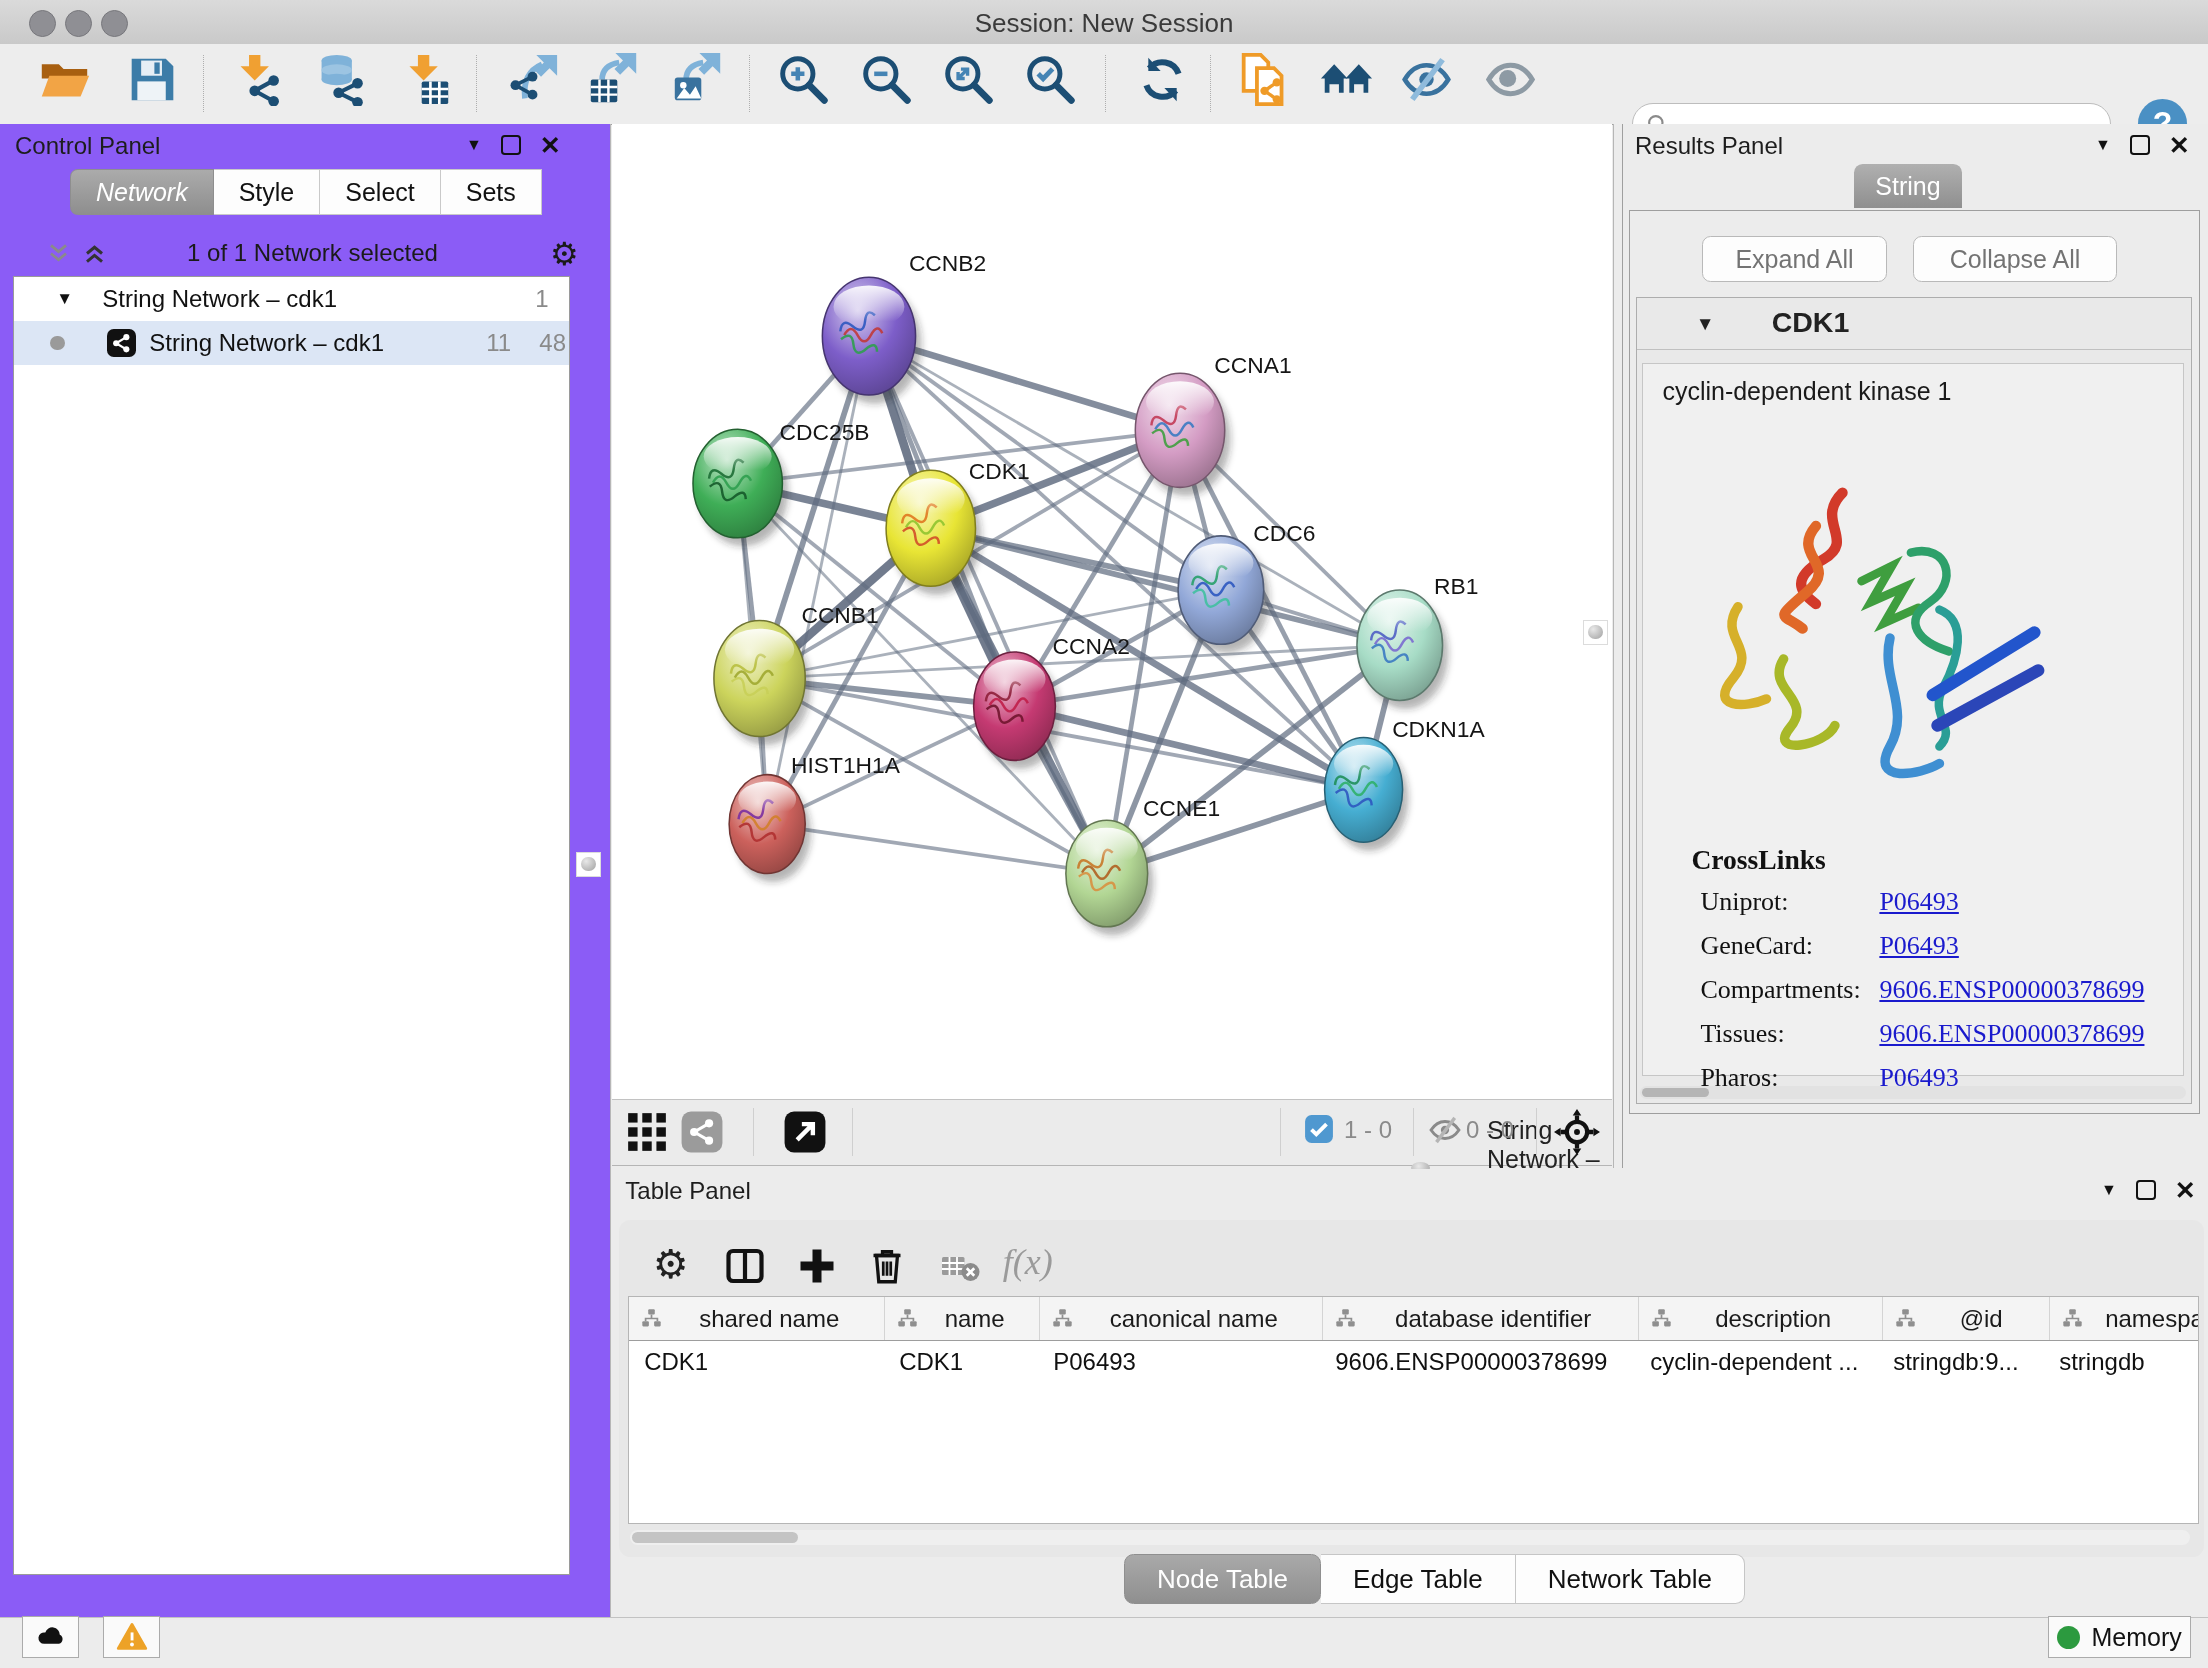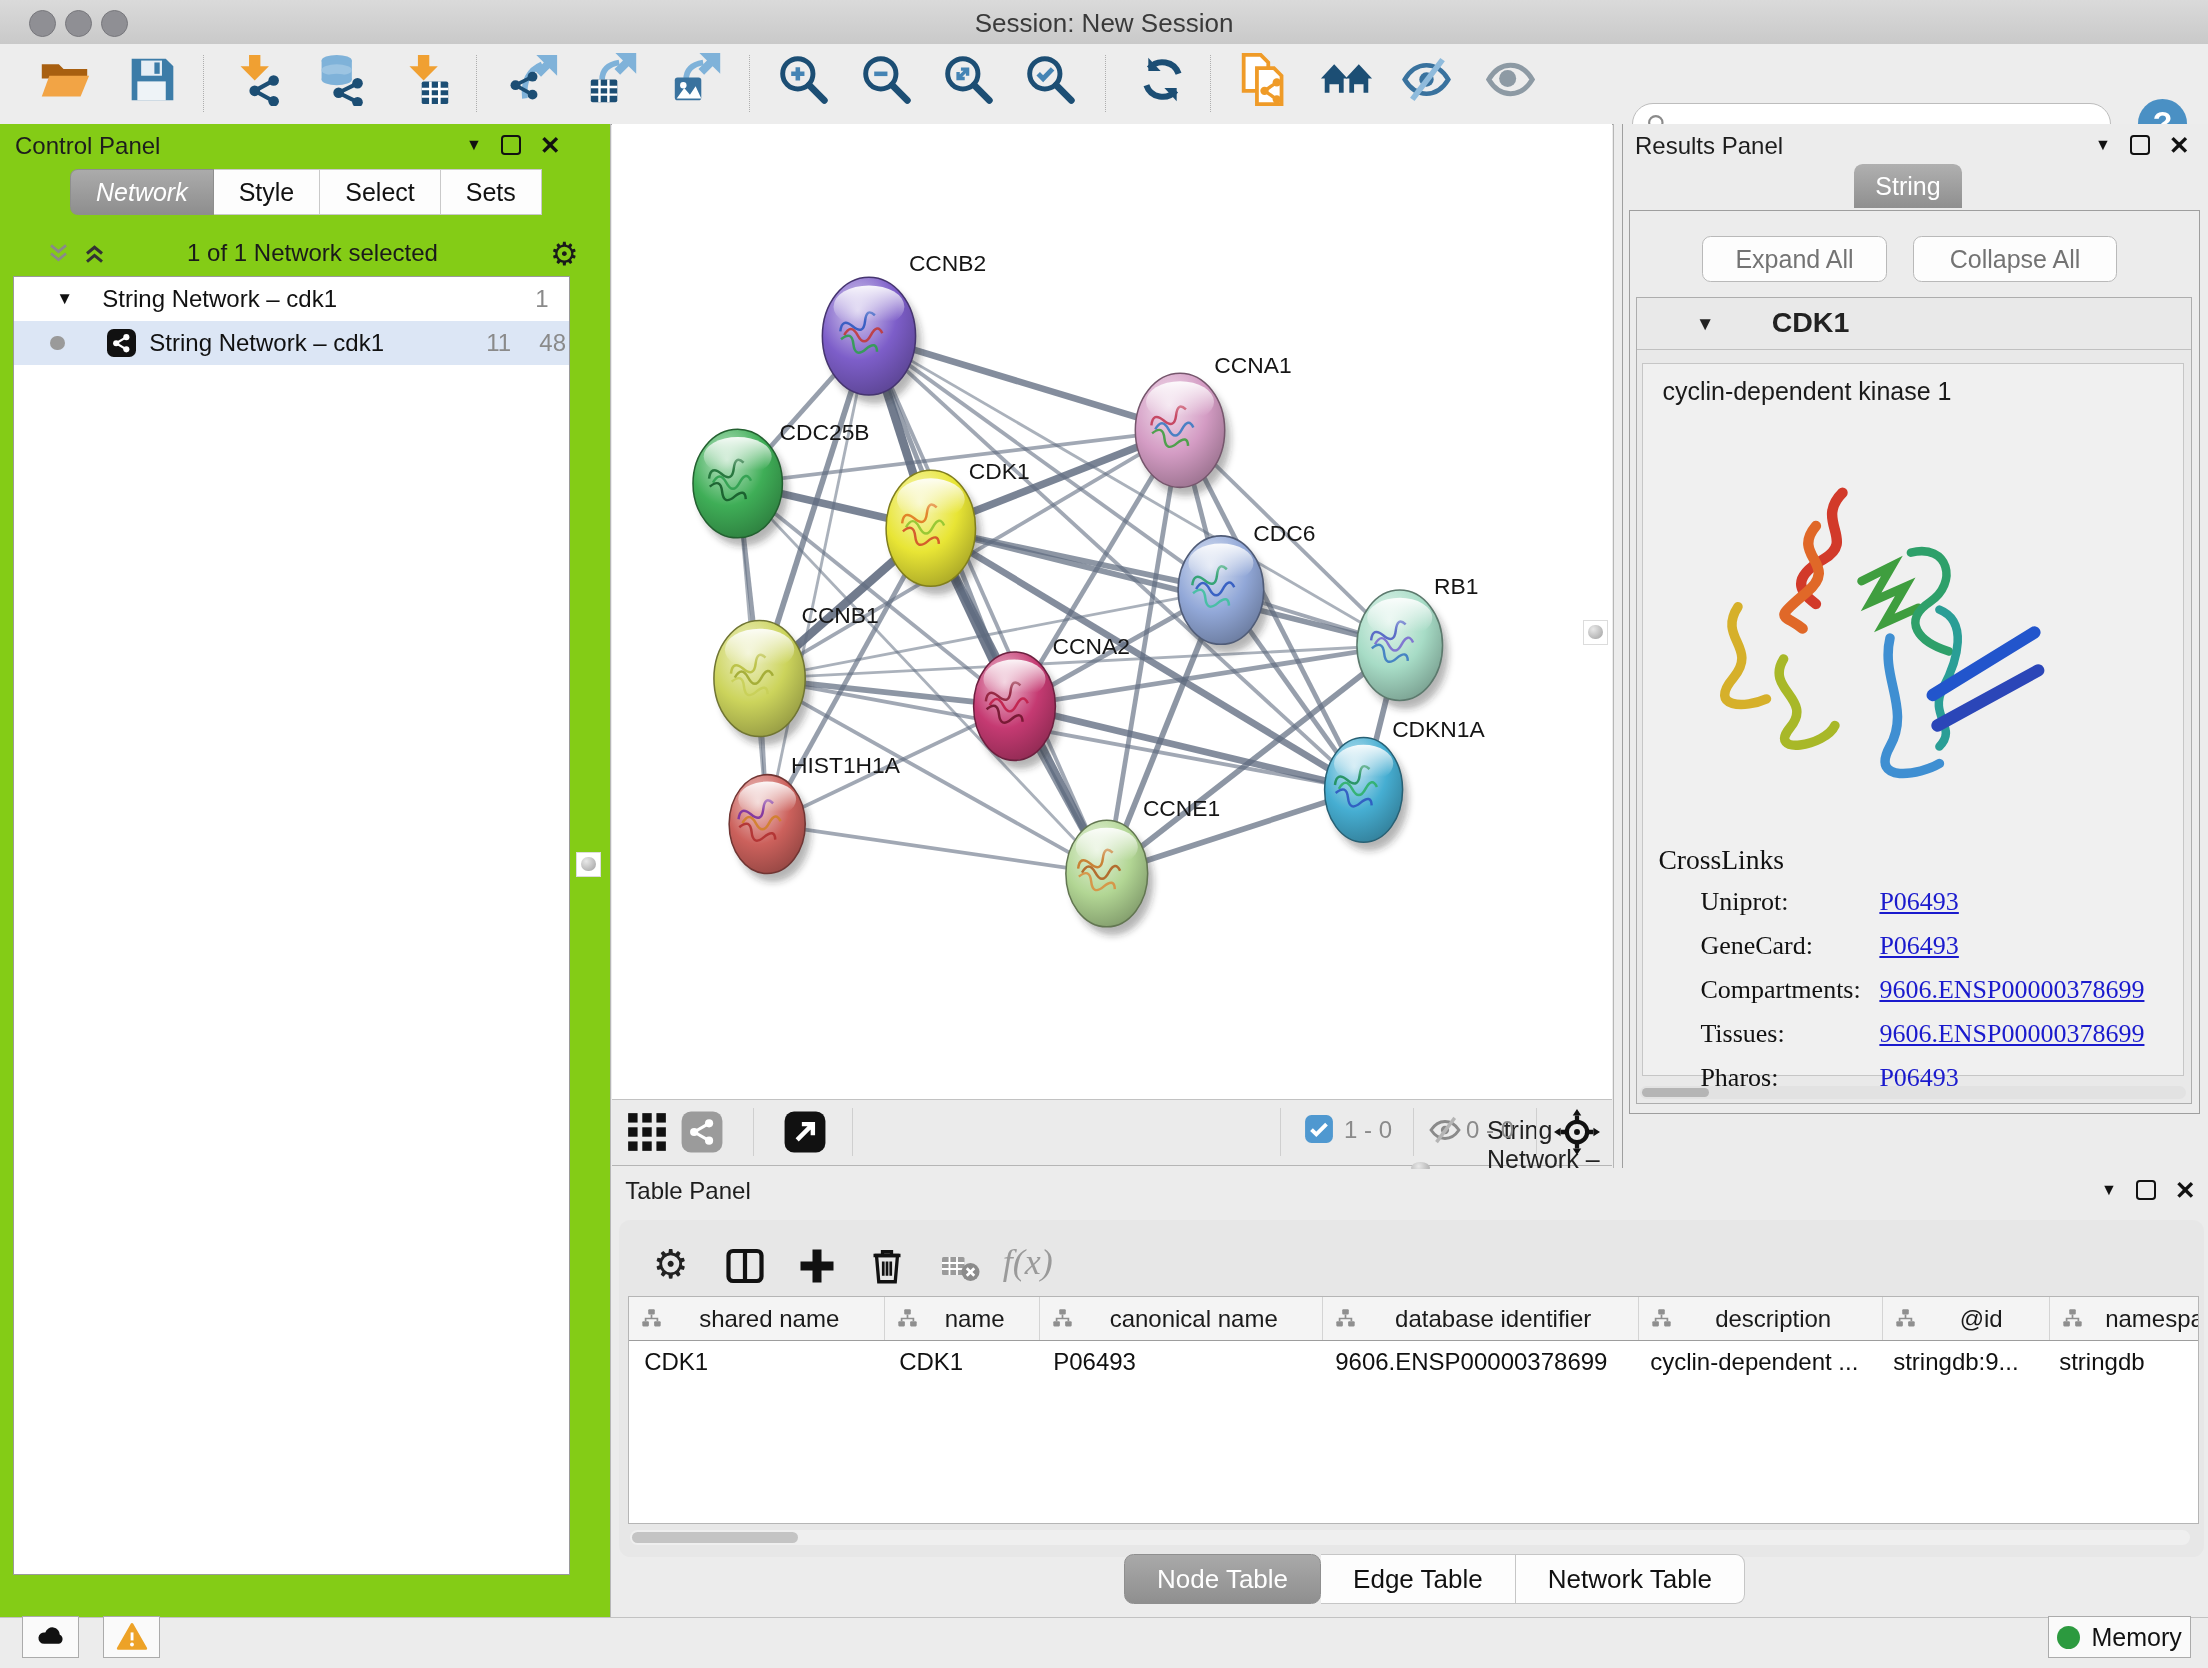--- a/index.html
+++ b/index.html
@@ -24,21 +24,21 @@
                 font-size:23px;background:transparent;font-family:"Liberation Sans",sans-serif;}
   #help-btn{position:absolute;left:2138px;top:55px;width:49px;height:49px;border-radius:50%;
             background:#4a90c4;color:#fff;font-size:32px;font-weight:bold;text-align:center;line-height:49px;}
   
   .phead{font-size:24px;color:#1d1d1d;}
   .pbtns{position:absolute;display:flex;gap:19px;align-items:center;color:#111;}
   .pb-min{font-size:16px;}
   .pb-float{width:16px;height:16px;border:2.4px solid #111;border-radius:3.8px;}
   .pb-close{font-size:25px;font-weight:bold;line-height:16px;}
   
-  #control-panel{left:0;top:124px;width:610px;height:1493px;background:#84cc16;border-right:1.9px solid #b6b6b6;}
+  #control-panel{left:0;top:124px;width:610px;height:1493px;background:#8b5cf6;border-right:1.9px solid #b6b6b6;}
   .tab{height:44px;line-height:44px;padding:0 25px;background:#fdfdfd;border:1px solid #c9c9c9;
        border-left:none;font-size:25px;color:#111;}
   .tab:first-child{border-left:1px solid #c9c9c9;border-radius:7.6px 0 0 0;}
   .tab.sel{background:linear-gradient(#ababab,#8e8e8e);color:#fff;border-color:#8e8e8e;border-radius:7.6px 0 0 7.6px;font-style:italic;}
   #cp-tabs{position:absolute;left:70px;top:45px;display:flex;}
   #cp-toolbar{position:absolute;left:27px;top:107px;width:571px;height:42px;}
   #cp-status{position:absolute;left:0;right:0;text-align:center;font-size:24px;top:7.6px;color:#1a1a1a;}
   #net-tree{position:absolute;left:13.3px;top:152px;width:555px;height:1297px;background:#fff;
             border:1.9px solid #9a9a9a;}
   .trow{position:relative;height:44px;font-size:24px;line-height:44px;color:#111;}
@@ -66,21 +66,21 @@
   #rp-box{position:absolute;left:15px;top:86px;width:569px;height:902px;border:1.9px solid #9e9e9e;background:#ececec;}
   .rp-btn{position:absolute;top:25px;height:44px;background:#fdfdfd;border:1px solid #b9b9b9;border-radius:8.6px;
           font-size:25px;text-align:center;line-height:44px;color:#737373;}
   #rp-entry{position:absolute;left:5.7px;top:86px;width:554px;height:805px;border:1px solid #adadad;background:#e9e9e9;}
   #rp-entry-head{position:relative;height:51px;border-bottom:1px solid #c0c0c0;}
   #rp-entry-head .tri{position:absolute;left:59px;top:15px;font-size:19px;}
   #rp-entry-head .nm{position:absolute;left:135px;top:7.6px;font-size:28.5px;font-weight:bold;}
   #rp-content{position:absolute;left:5.7px;top:52px;width:540px;height:711px;background:#f0f0f0;border:1px solid #c6c6c6;margin-top:13px;}
   #rp-desc{position:absolute;left:19px;top:13.3px;font-size:25px;color:#1a1a1a;}
   #protein-img{position:absolute;left:57px;top:105px;width:380px;height:342px;}
-  #xl-title{position:absolute;left:15px;top:480px;font-family:"Liberation Serif",serif;font-weight:normal;font-size:27.6px;color:#111;}
+  #xl-title{position:absolute;left:48px;top:480px;font-family:"Liberation Serif",serif;font-weight:bold;font-size:27.6px;color:#111;}
   #xlinks{position:absolute;left:57px;top:523px;width:476px;}
   .xrow{position:relative;height:44px;font-family:"Liberation Serif",serif;font-size:26px;}
   .xrow .xlabel{position:absolute;left:0;color:#111;}
   .xrow a{position:absolute;left:179px;color:#1a1acd;text-decoration:underline;}
   #rp-hscroll{position:absolute;left:3.8px;bottom:3.8px;width:546px;height:13.3px;background:#e2e2e2;border-radius:6.7px;}
   #rp-hthumb{position:absolute;left:1.9px;top:1.9px;width:67px;height:9.5px;border-radius:4.8px;background:#b5b5b5;}
   
   #table-panel{left:612px;top:1169px;width:1597px;height:448px;background:#ececec;}
   #tp-box{position:absolute;left:6.7px;top:51px;width:1585px;height:337px;background:#e7e7e7;border-radius:11.4px;}
   .tp-icon{position:absolute;top:25px;width:42px;height:42px;}

